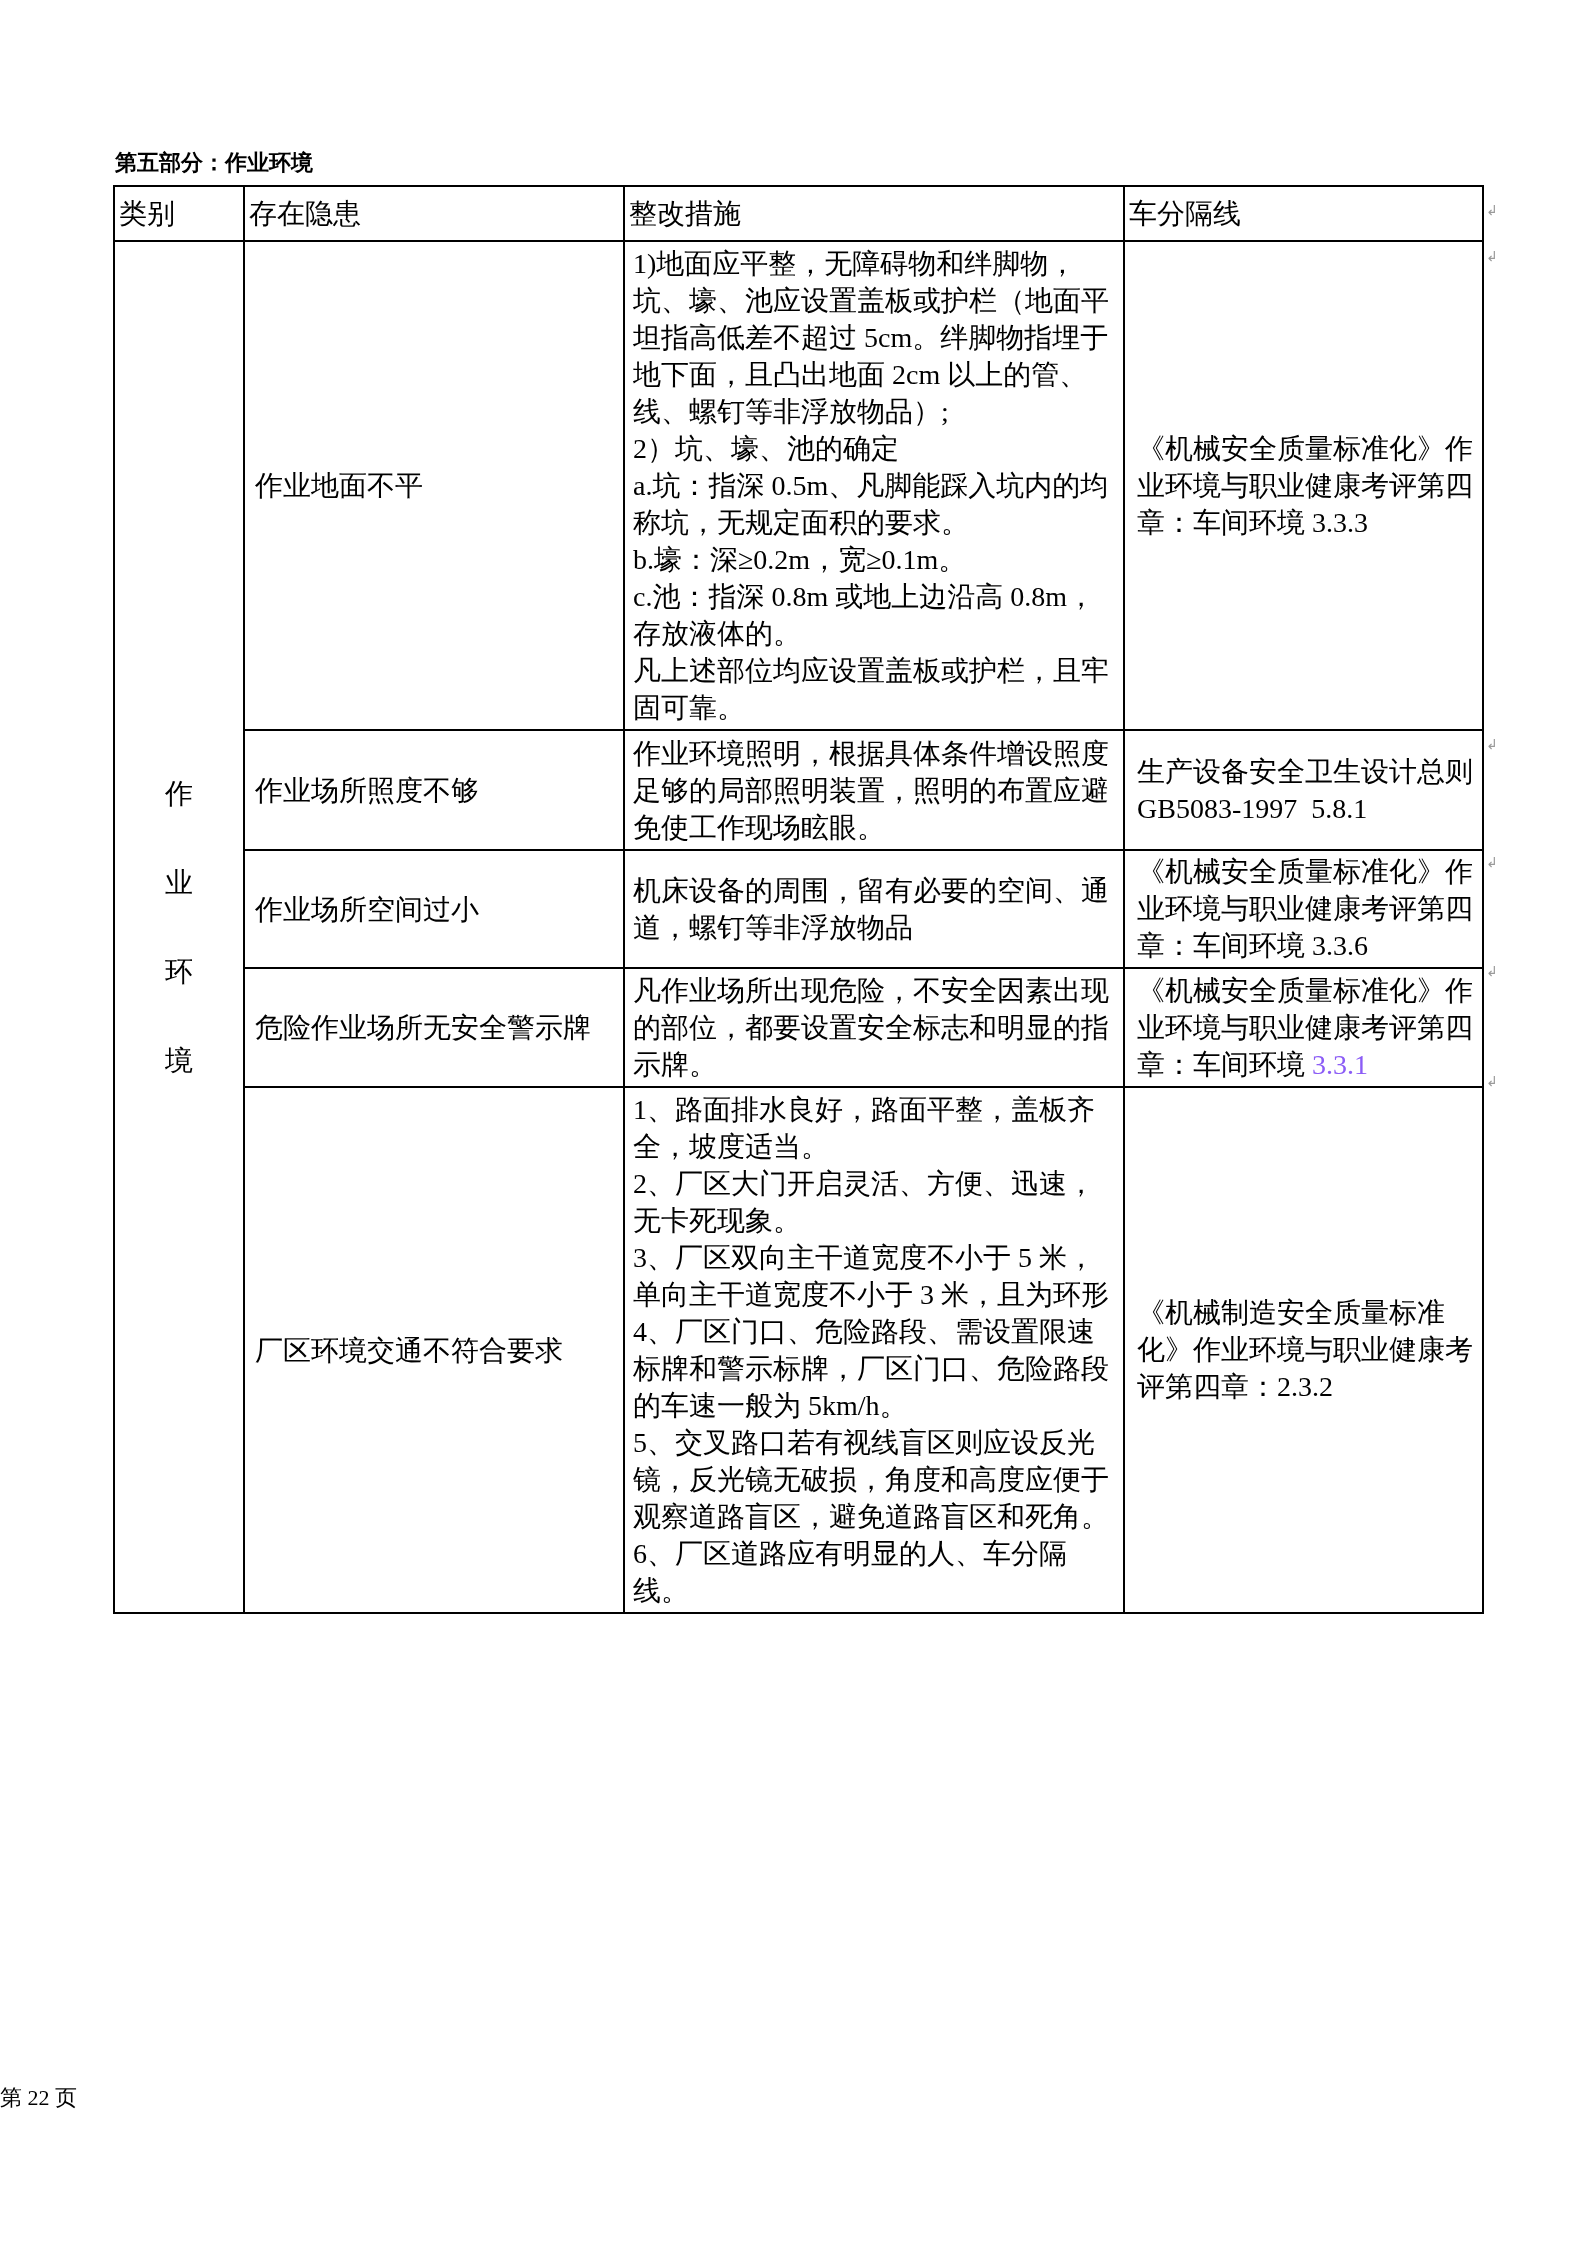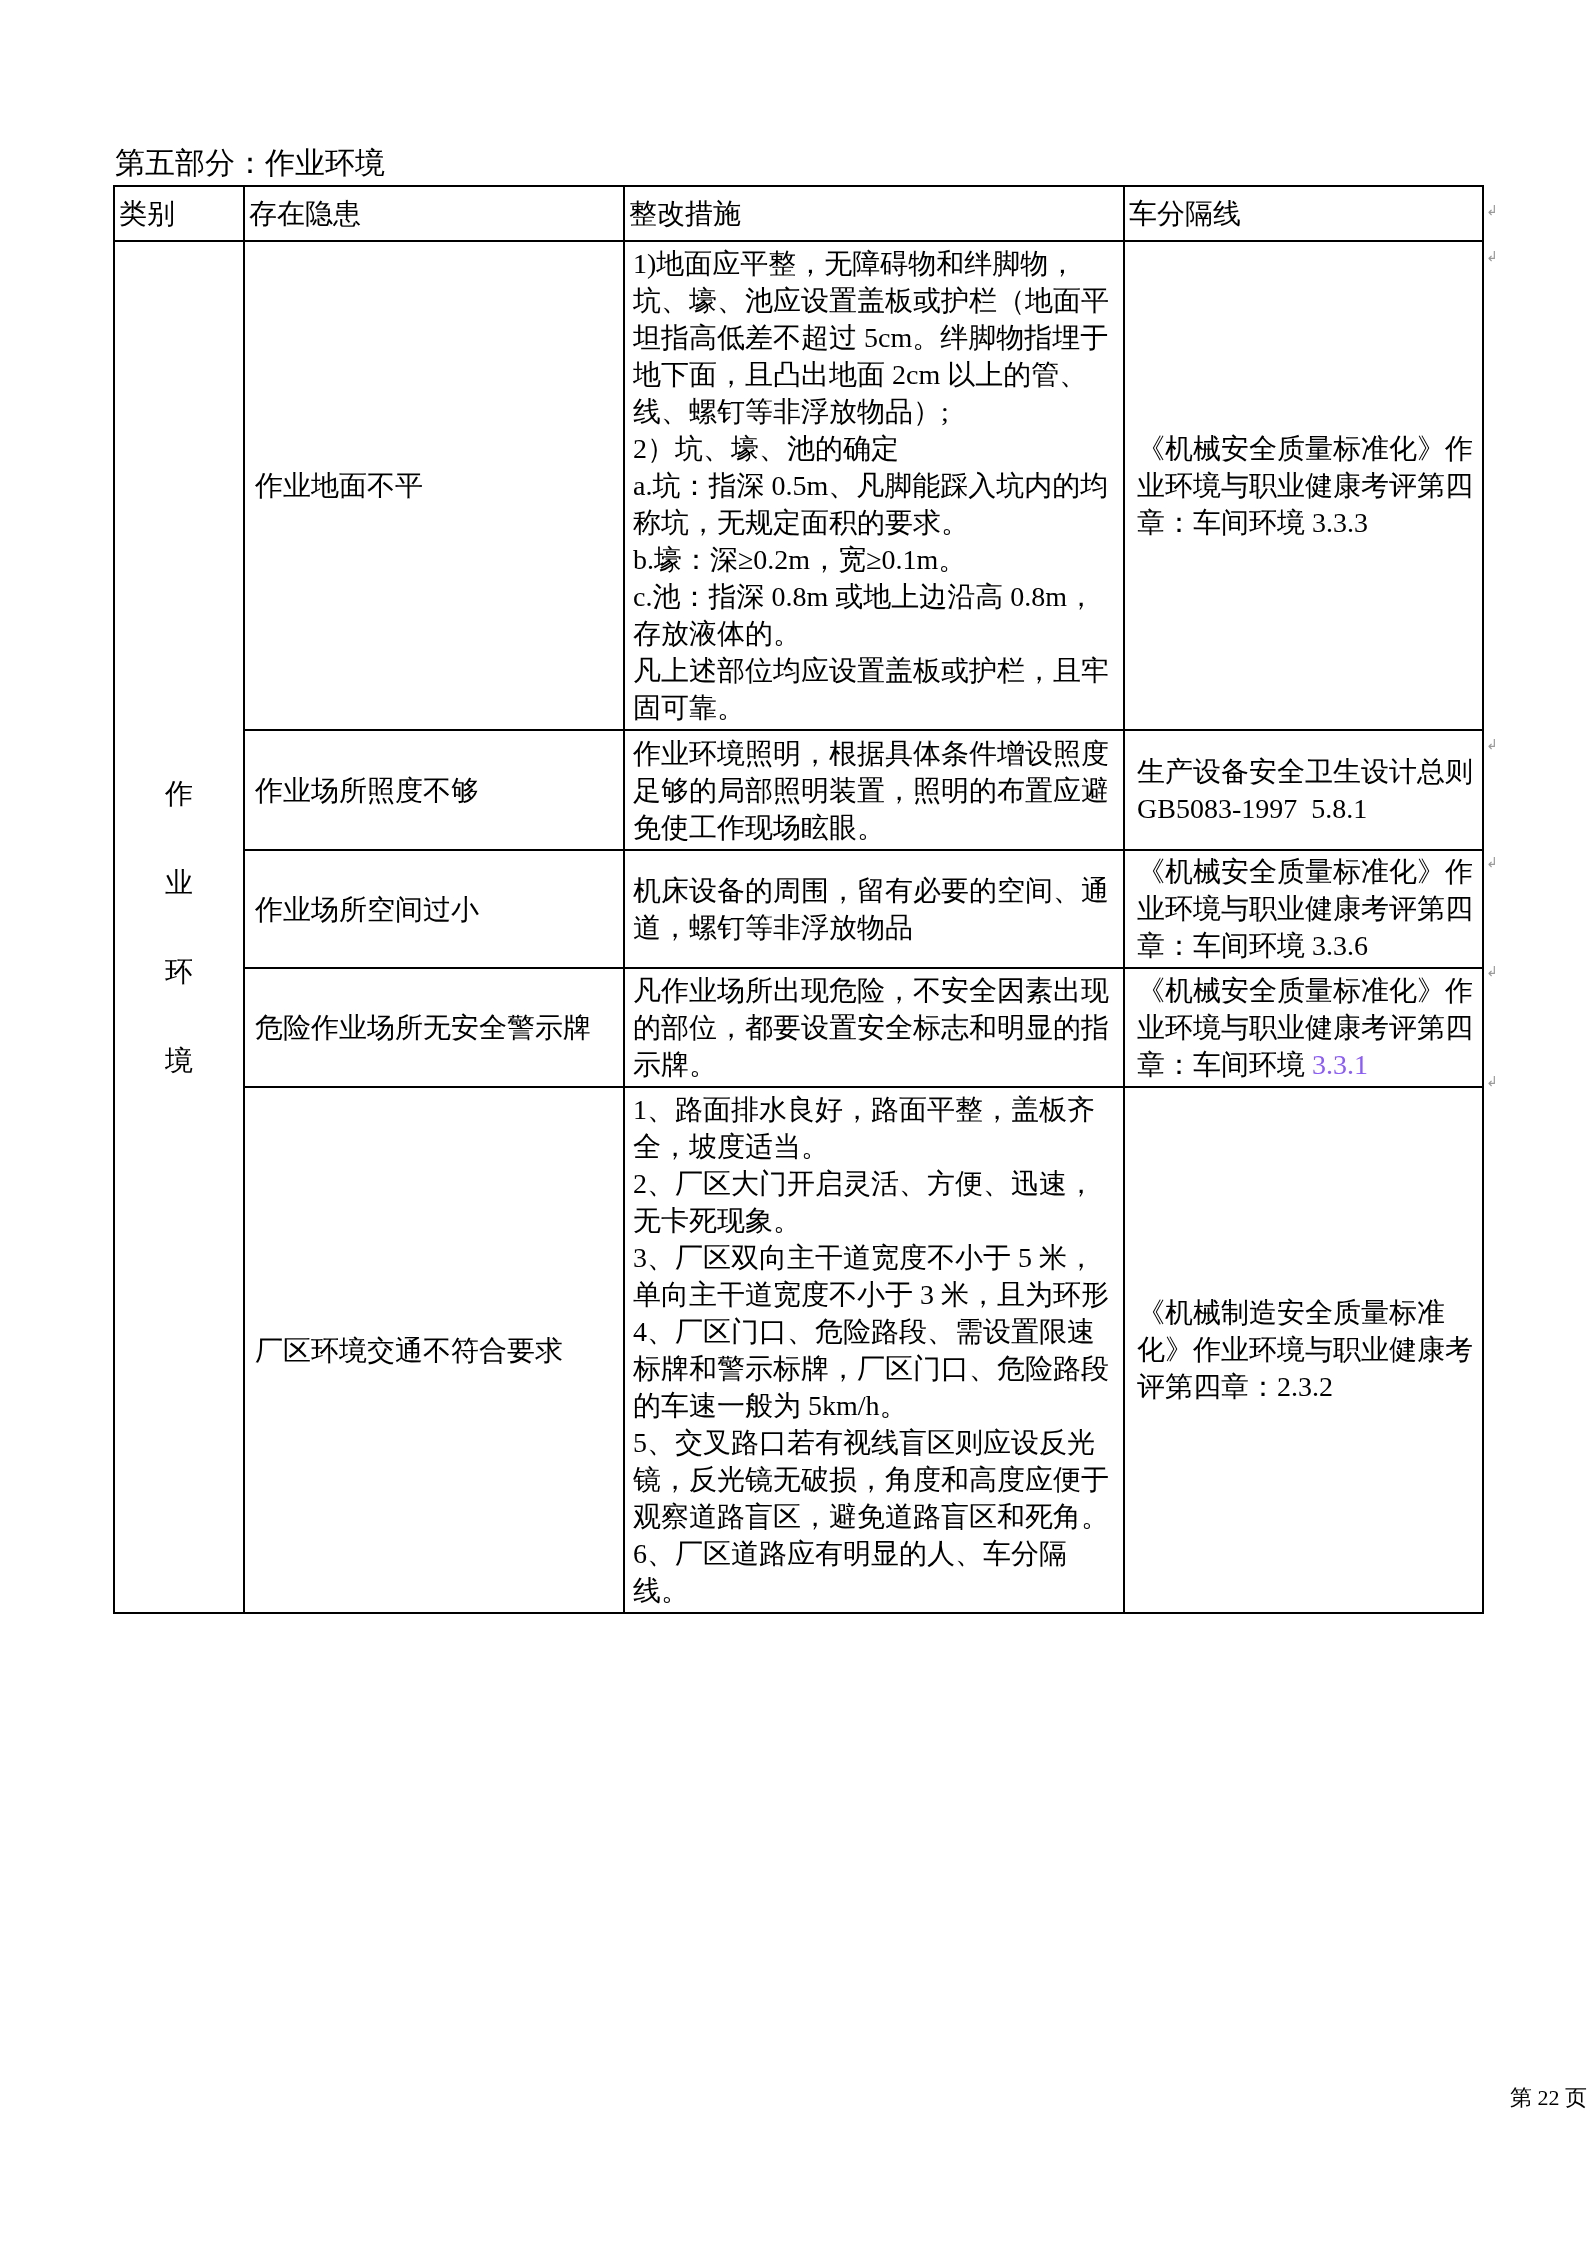--- a/index.html
+++ b/index.html
@@ -4,21 +4,21 @@
 <style>
   html,body{margin:0;padding:0;background:#ffffff;}
   body{
     position:relative;
     width:1587px;height:2245px;
     font-family:"Liberation Serif","DejaVu Serif",serif;
     color:#000;
   }
   .page-title{
     position:absolute;left:115px;top:146px;
-    font-size:30px;font-weight:normal;line-height:34px;margin:0;
+    font-size:22px;font-weight:bold;line-height:34px;margin:0;
   }
   table.hazard-table{
     position:absolute;left:113px;top:185px;
     width:1369px;
     border-collapse:collapse;table-layout:fixed;
   }
   .hazard-table th,.hazard-table td{
     border:2px solid #000;
     font-size:28px;line-height:37px;
     font-weight:normal;
@@ -41,21 +41,21 @@
     white-space:pre-wrap;
   }
   .std-link{color:#8b5cf6;}
   .pmark{
     position:absolute;left:1486px;
     font-family:"DejaVu Sans",sans-serif;
     font-size:14px;color:#9a9a9a;line-height:14px;
   }
   .footer{
     position:absolute;left:0;top:2083px;width:100%;
-    text-align:right;font-size:22px;
+    text-align:left;font-size:22px;
   }
 </style>
 </head>
 <body>
 
 <h1 class="page-title">第五部分：作业环境</h1>
 
 <table class="hazard-table">
   <colgroup>
     <col style="width:130px">

